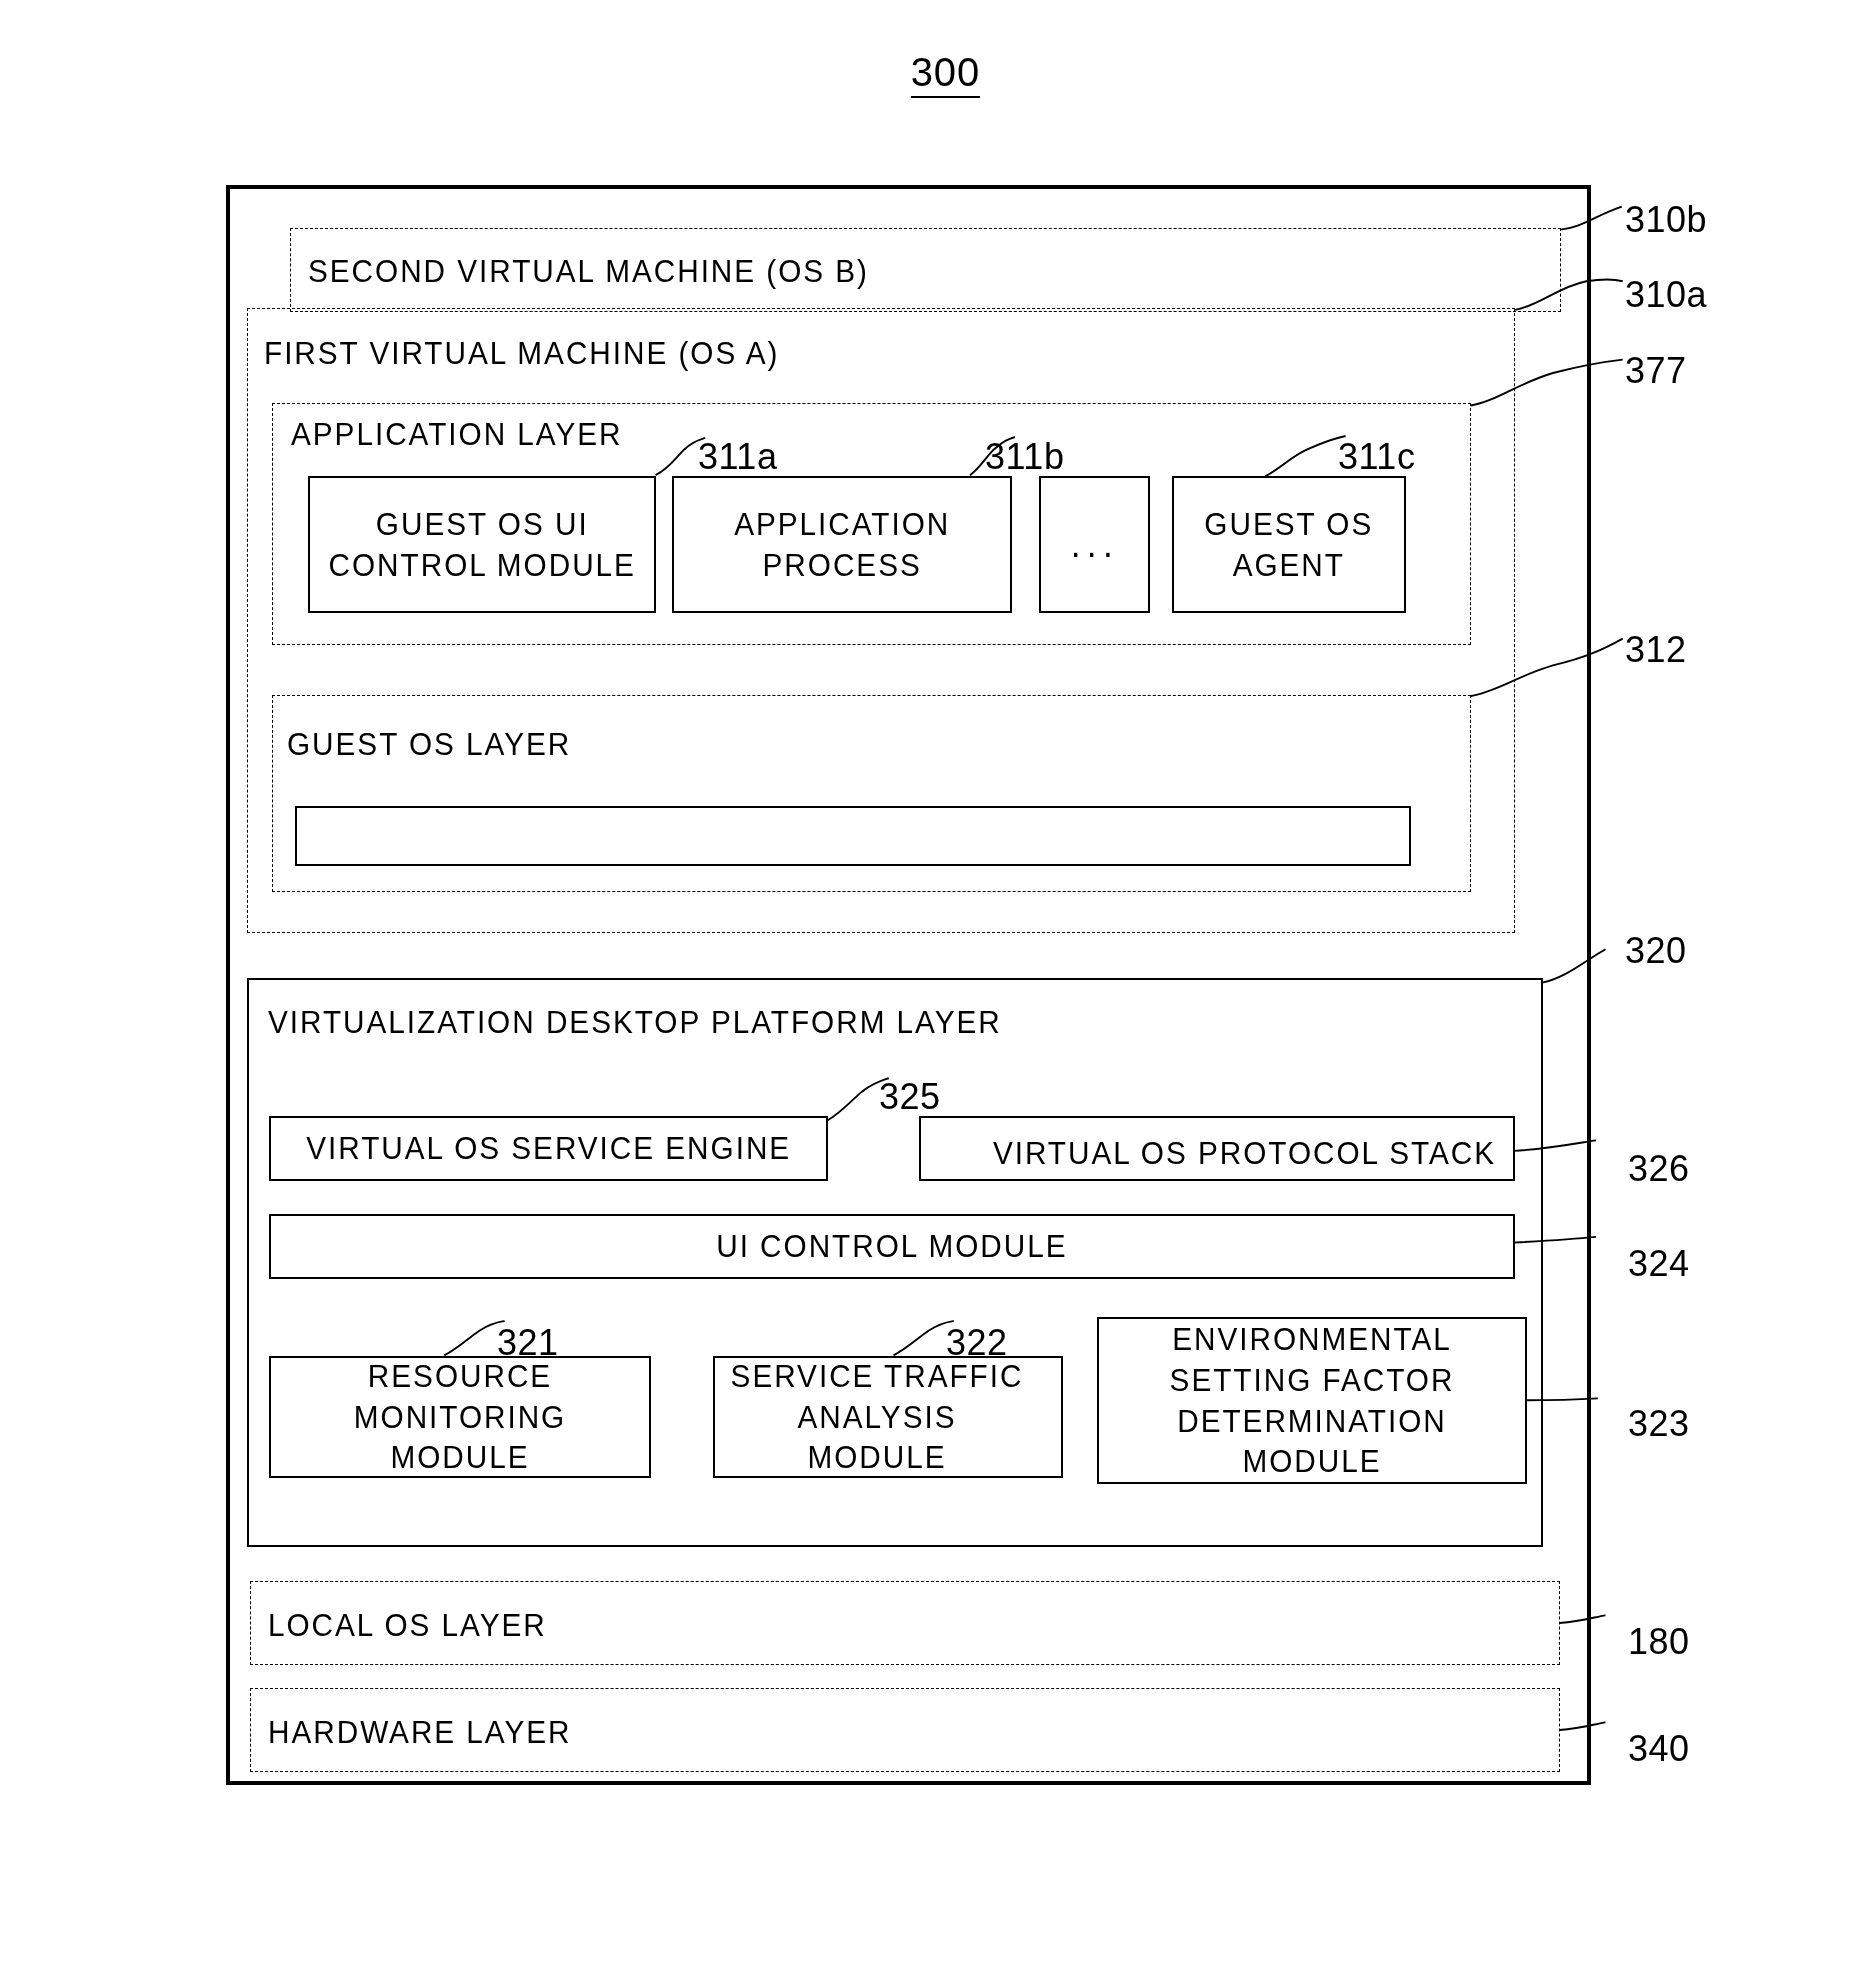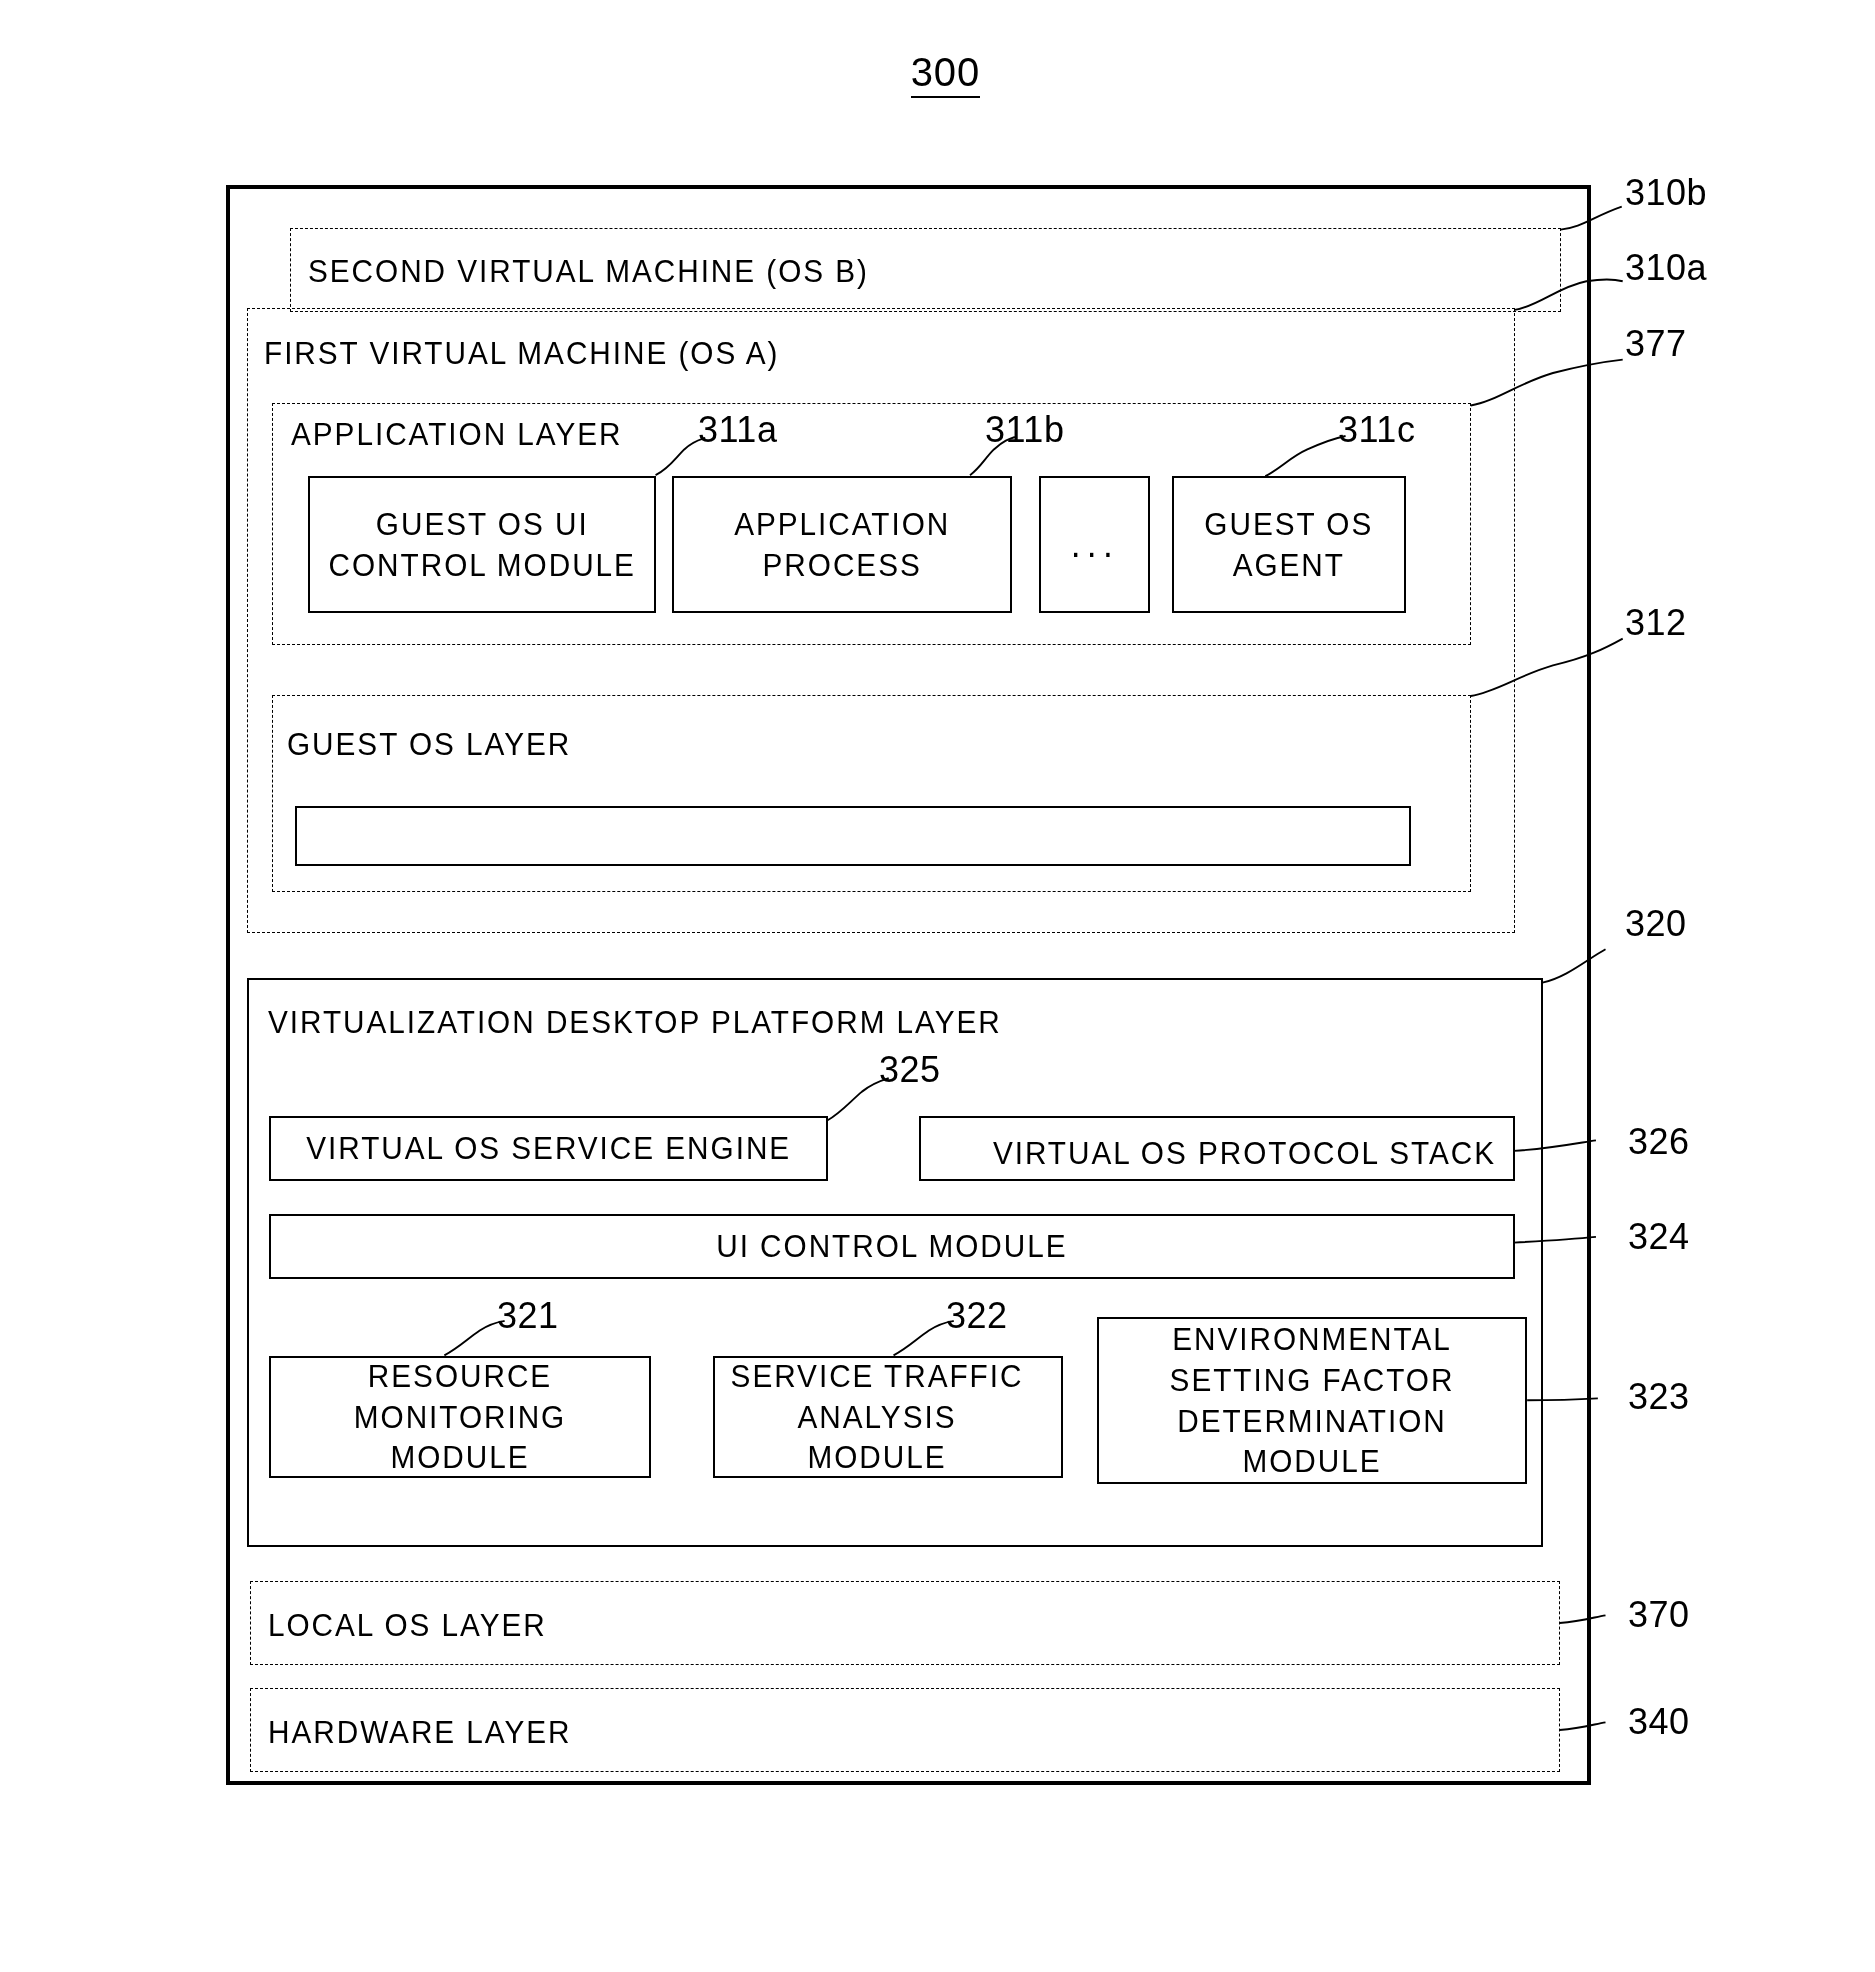--- a/index.html
+++ b/index.html
@@ -78,20 +78,21 @@
     pointer-events: none;
   }
   .boxlbl > span { transform: scaleX(0.93); display:block; }
 
   .refnum {
     position: absolute;
     font-family: "Liberation Sans", "DejaVu Sans", sans-serif;
     font-size: 36px;
     letter-spacing: 0.5px;
     white-space: nowrap;
+    margin-top: 27px;
   }
 
   .ellipsis-box {
     font-size: 38px;
     letter-spacing: 6.7px;
   }
 
   
   #leaders {
     position: absolute;
@@ -183,21 +184,21 @@
   <div class="lbl" style="left:268px; top:1714px;">HARDWARE LAYER</div>
 
   <div class="refnum" style="left:1625px; top:172px;">310b</div>
   <div class="refnum" style="left:1625px; top:247px;">310a</div>
   <div class="refnum" style="left:1625px; top:323px;">377</div>
   <div class="refnum" style="left:1625px; top:602px;">312</div>
   <div class="refnum" style="left:1625px; top:903px;">320</div>
   <div class="refnum" style="left:1628px; top:1121px;">326</div>
   <div class="refnum" style="left:1628px; top:1216px;">324</div>
   <div class="refnum" style="left:1628px; top:1376px;">323</div>
-  <div class="refnum" style="left:1628px; top:1594px;">370</div>
+  <div class="refnum" style="left:1628px; top:1594px;">180</div>
   <div class="refnum" style="left:1628px; top:1701px;">340</div>
 
   <div class="refnum" style="left:698px; top:409px;">311a</div>
   <div class="refnum" style="left:985px; top:409px;">311b</div>
   <div class="refnum" style="left:1338px; top:409px;">311c</div>
   <div class="refnum" style="left:879px; top:1049px;">325</div>
   <div class="refnum" style="left:497px; top:1295px;">321</div>
   <div class="refnum" style="left:946px; top:1295px;">322</div>
 
   <svg id="leaders" viewBox="0 0 1962 2064">

